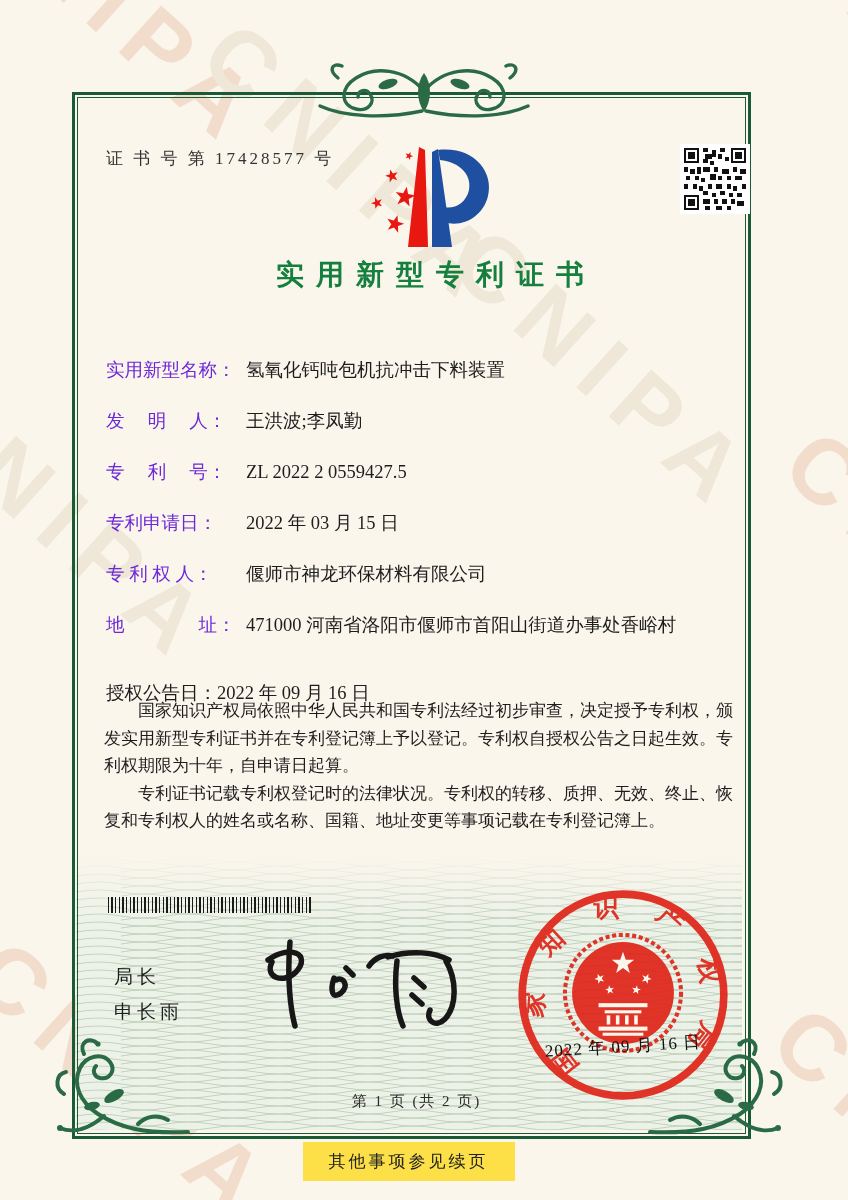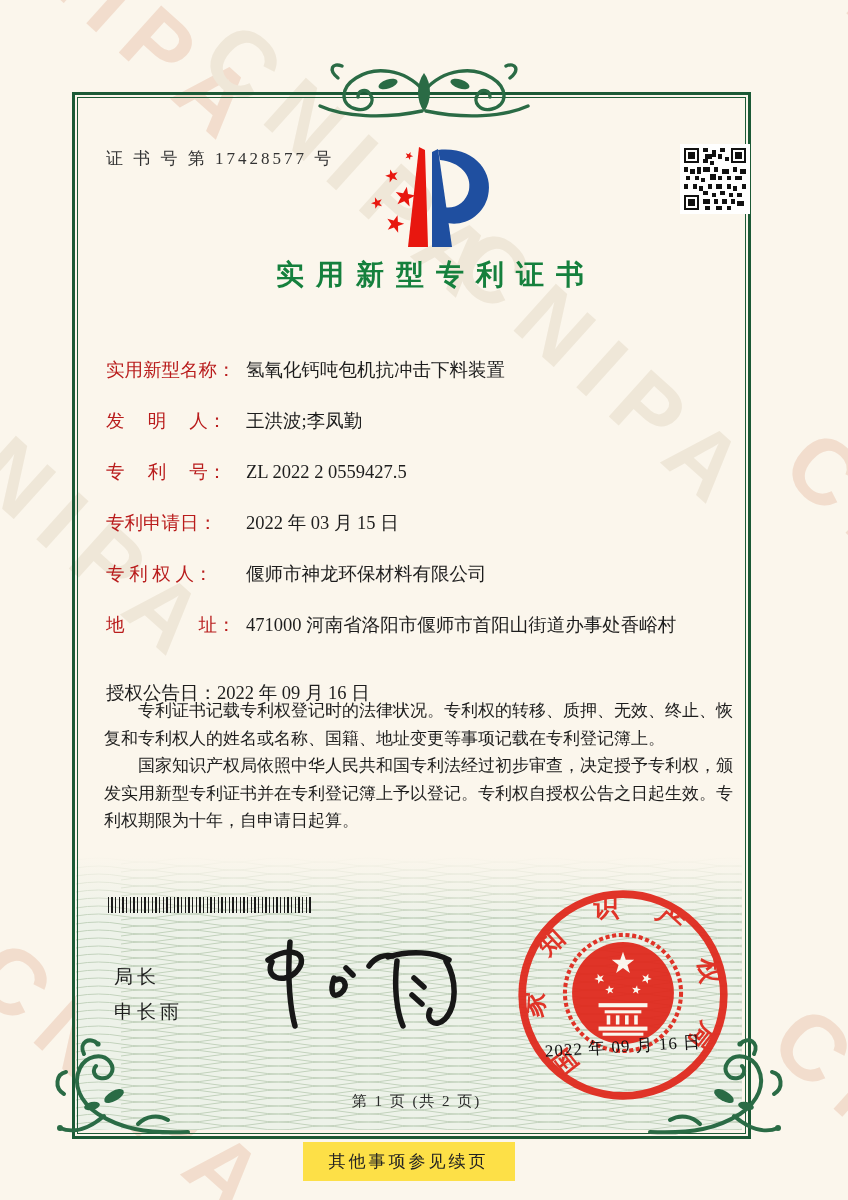--- a/index.html
+++ b/index.html
@@ -22,21 +22,21 @@
   .flourish{position:absolute;z-index:4;pointer-events:none;}
   
   .cert-no{position:absolute;left:106px;top:147px;font-size:17px;letter-spacing:3px;color:#333;z-index:5;}
   .qr{position:absolute;left:680px;top:144px;width:70px;height:70px;background:#fff;padding:4px;
       box-sizing:border-box;z-index:5;}
   .logo{position:absolute;left:352px;top:144px;width:150px;height:110px;z-index:5;}
   .title{position:absolute;left:12px;top:256px;width:848px;text-align:center;font-size:28px;font-weight:bold;
          letter-spacing:12px;color:#15803d;z-index:5;}
   
   .f-row{position:absolute;left:106px;width:640px;font-size:18.5px;z-index:5;white-space:nowrap;}
-  .f-label{display:inline-block;min-width:140px;color:#b91c1c;}
+  .f-label{display:inline-block;min-width:140px;color:#6d28d9;}
   .f-value{color:#1d1d1d;}
   .grant-2{position:absolute;left:346px;top:0;}
   
   .paras{position:absolute;left:104px;top:697px;width:642px;font-size:17px;line-height:1.62;z-index:5;}
   .paras p{margin:0;text-indent:2em;}
   
   .barcode{position:absolute;left:108px;top:897px;width:204px;height:16px;z-index:5;
     background:repeating-linear-gradient(90deg,
       #1a1a1a 0px,#1a1a1a 1.5px,transparent 1.5px,transparent 3px,
       #1a1a1a 3px,#1a1a1a 5.5px,transparent 5.5px,transparent 7px,
@@ -222,22 +222,22 @@
     <span class="f-label">专 利 权 人：</span><span class="f-value">偃师市神龙环保材料有限公司</span>
   </div>
   <div class="f-row" style="top:612px;">
     <span class="f-label">地　　　　址：</span><span class="f-value">471000 河南省洛阳市偃师市首阳山街道办事处香峪村</span>
   </div>
   <div class="f-row" style="top:662px;margin-top:18px;">
     <span>授权公告日：</span><span>2022 年 09 月 16 日</span>
   </div>
 
   <div class="paras">
+    <p>国家知识产权局依照中华人民共和国专利法经过初步审查，决定授予专利权，颁发实用新型专利证书并在专利登记簿上予以登记。专利权自授权公告之日起生效。专利权期限为十年，自申请日起算。</p>
     <p>专利证书记载专利权登记时的法律状况。专利权的转移、质押、无效、终止、恢复和专利权人的姓名或名称、国籍、地址变更等事项记载在专利登记簿上。</p>
-    <p>国家知识产权局依照中华人民共和国专利法经过初步审查，决定授予专利权，颁发实用新型专利证书并在专利登记簿上予以登记。专利权自授权公告之日起生效。专利权期限为十年，自申请日起算。</p>
   </div>
 
   <div class="barcode"></div>
 
   <div class="director-title">局长</div>
   <div class="director-name">申长雨</div>
 
   <svg class="signature" viewBox="0 0 230 112">
     <g fill="none" stroke="#171717" stroke-width="5.5" stroke-linecap="round">
       <path d="M52,16 C 50,38 50,74 57,100"></path>

